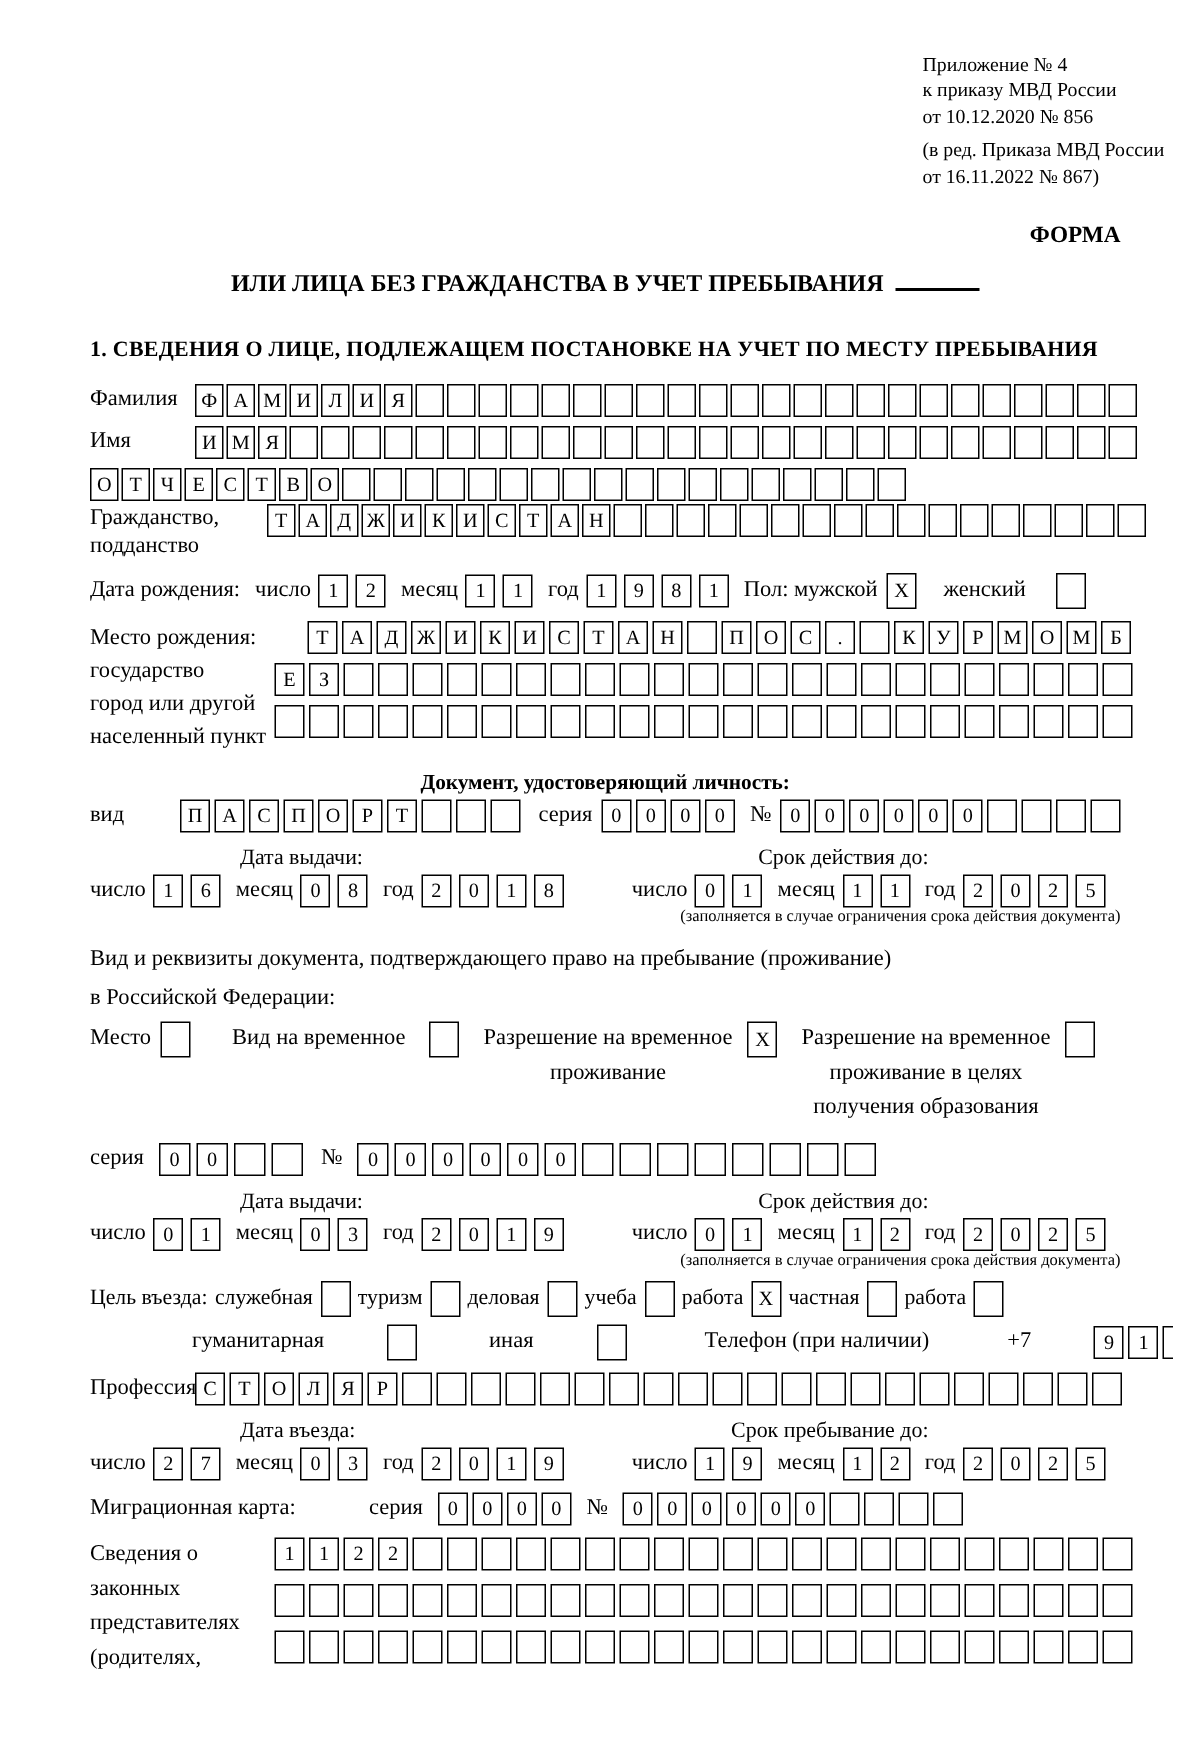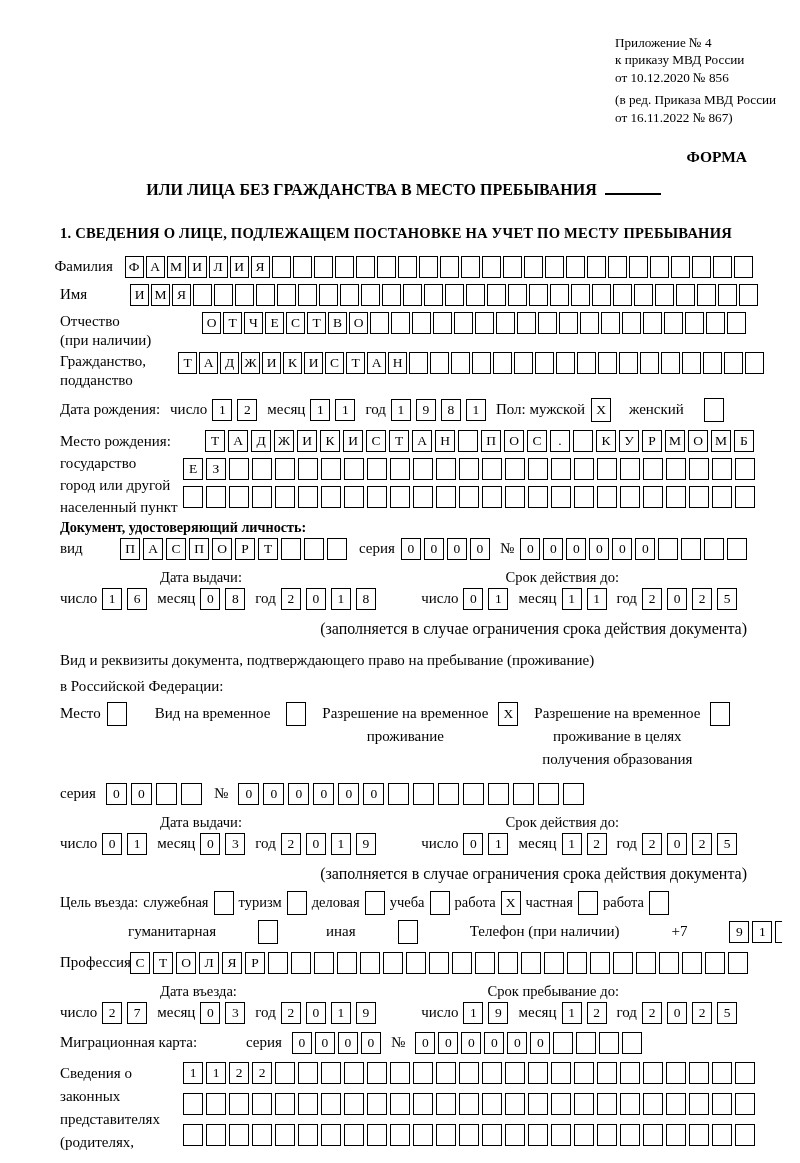--- a/index.html
+++ b/index.html
@@ -27,29 +27,29 @@
   .cell{
     width:var(--cw,19px);height:var(--ch,22px);box-sizing:border-box;flex:none;
     border:1.6px solid #000;display:flex;align-items:center;justify-content:center;
     font-size:13.5px;background:#fff;
   }
   .cg20{--cw:20px;--gap:3px;}          
   .cg21{--cw:21px;--gap:4px;}          
   .dg{--cw:20px;--gap:5px;margin:0 10px 0 5px;}  
   .box{--cw:20px;--ch:24px;}           
 
-  .doc-heading{text-align:left;font-weight:bold;font-size:14.2px;margin-top:1px;}
+  .doc-heading{text-align:center;font-weight:bold;font-size:14.2px;margin-top:12px;}
   .dateheads{margin-top:9px;font-size:14.6px;}
   .dateheads .left{margin-left:100px;}
   .dateheads .right{margin-left:auto;margin-right:128px;}
   .daterow{margin-top:2px;}
   .dategrp{display:flex;align-items:center;}
   .dategrp .lbl{margin-right:0;}
   .rightgrp{margin-left:auto;}
-  .small-note{font-size:16px;text-align:right;margin-top:10px;}
+  .small-note{font-size:11px;text-align:right;margin-top:0;}
   .intro{margin-top:10px;line-height:1.72;}
   .opt-multi{text-align:center;line-height:23px;flex:none;}
   .mt2{margin-top:2px;} .mt8{margin-top:8px;}
   .gap6{margin-left:6px;} .gap10{margin-left:10px;} .gap12{margin-left:12px;}
   .gap16{margin-left:16px;} .gap18{margin-left:18px;} .gap20{margin-left:20px;}
   .gap28{margin-left:28px;} .gap36{margin-left:36px;} .indent22{margin-left:22px;}
   .bp-rows .cells{margin-bottom:6px;}
   .rep-rows .cells{margin-bottom:9px;}
 </style>
 </head>
@@ -61,26 +61,26 @@
     <div>Приложение № 4</div>
     <div>к приказу МВД России</div>
     <div>от 10.12.2020 № 856</div>
     <div class="amend">(в ред. Приказа МВД России</div>
     <div>от 16.11.2022 № 867)</div>
   </div>
 
   <div class="forma">ФОРМА</div>
 
   <div class="title">
-    <div><span>ИЛИ ЛИЦА БЕЗ ГРАЖДАНСТВА В МЕСТО ПРЕБЫВАНИЯ</span><span class="blank-underline"></span></div>
+    <div><span>ИЛИ ЛИЦА БЕЗ ГРАЖДАНСТВА В УЧЕТ ПРЕБЫВАНИЯ</span><span class="blank-underline"></span></div>
   </div>
 
   <div class="sec-heading">1. СВЕДЕНИЯ О ЛИЦЕ, ПОДЛЕЖАЩЕМ ПОСТАНОВКЕ НА УЧЕТ ПО МЕСТУ ПРЕБЫВАНИЯ</div>
 
-  <div class="row" style="margin-top:14px;justify-content:center;">
+  <div class="row" style="margin-top:14px;">
     <span class="lbl lw70">Фамилия</span>
     <span class="cells">
         <span class="cell">Ф</span>
         <span class="cell">А</span>
         <span class="cell">М</span>
         <span class="cell">И</span>
         <span class="cell">Л</span>
         <span class="cell">И</span>
         <span class="cell">Я</span>
         <span class="cell"></span>
@@ -139,24 +139,20 @@
         <span class="cell"></span>
         <span class="cell"></span>
         <span class="cell"></span>
         <span class="cell"></span>
         <span class="cell"></span>
         <span class="cell"></span>
       </span>
   </div>
 
   <div class="row top">
-    <span class="lblcol lw142">
-      <div>Отчество</div>
-      <div>(при наличии)</div>
-    </span>
     <span class="cells">
         <span class="cell">О</span>
         <span class="cell">Т</span>
         <span class="cell">Ч</span>
         <span class="cell">Е</span>
         <span class="cell">С</span>
         <span class="cell">Т</span>
         <span class="cell">В</span>
         <span class="cell">О</span>
         <span class="cell"></span>

